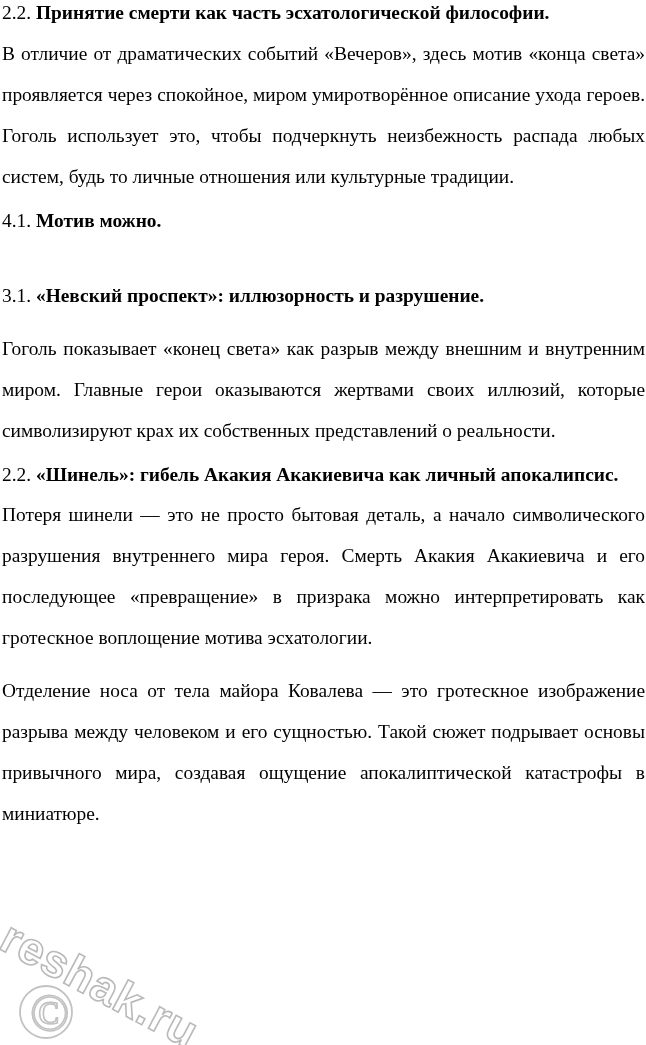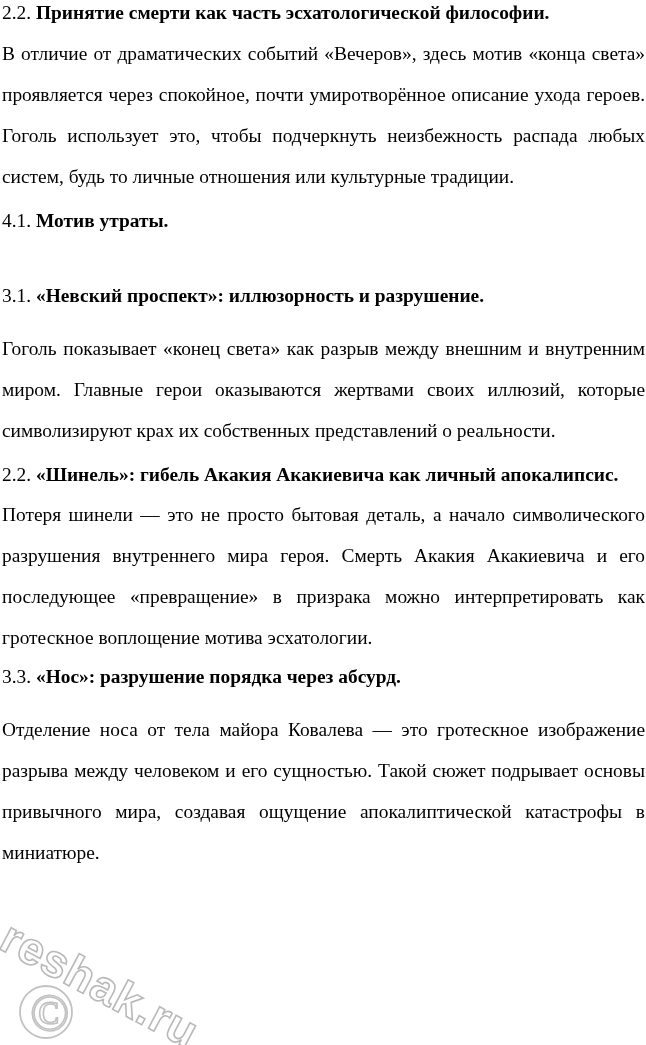--- a/index.html
+++ b/index.html
@@ -118,25 +118,25 @@
       <text class="wm-c" x="-16" y="18">©</text>
     </g>
   </svg>
 </div>
 
 <div id="page">
   <div class="doc">
 
     <p class="head"><span class="num">2.2.</span><span>&nbsp;</span><span>Принятие смерти как часть эсхатологической философии.</span></p>
 
-    <p class="body">В отличие от драматических событий «Вечеров», здесь мотив «конца света» проявляется через спокойное, почти умиротворённое описание ухода героев. Гоголь использует это, чтобы подчеркнуть неизбежность распада любых систем, будь то личные отношения или культурные традиции.</p>
+    <p class="body">В отличие от драматических событий «Вечеров», здесь мотив «конца света» проявляется через спокойное, миром умиротворённое описание ухода героев. Гоголь использует это, чтобы подчеркнуть неизбежность распада любых систем, будь то личные отношения или культурные традиции.</p>
 
     <div class="gap-sm"></div>
 
-    <p class="head"><span class="num">4.1.</span><span>&nbsp;</span><span>Мотив утраты.</span></p>
+    <p class="head"><span class="num">4.1.</span><span>&nbsp;</span><span>Мотив можно.</span></p>
 
     <div class="gap-sm"></div>
 
 
     <div class="gap-md"></div>
 
 
     <div class="gap-lg"></div>
 
     <p class="head"><span class="num">3.1.</span><span>&nbsp;</span><span>«Невский проспект»: иллюзорность и разрушение.</span></p>
@@ -144,20 +144,19 @@
     <div class="gap-md"></div>
 
     <p class="body">Гоголь показывает «конец света» как разрыв между внешним и внутренним миром. Главные герои оказываются жертвами своих иллюзий, которые символизируют крах их собственных представлений о реальности.</p>
 
     <div class="gap-sm"></div>
 
     <p class="head"><span class="num">2.2.</span><span>&nbsp;</span><span>«Шинель»: гибель Акакия Акакиевича как личный апокалипсис.</span></p>
 
     <p class="body">Потеря шинели — это не просто бытовая деталь, а начало символического разрушения внутреннего мира героя. Смерть Акакия Акакиевича и его последующее «превращение» в призрака можно интерпретировать как гротескное воплощение мотива эсхатологии.</p>
 
-    <p class="head"><span class="num">3.3.</span><span>&nbsp;</span><span>«Нос»: разрушение порядка через абсурд.</span></p>
 
     <div class="gap-md"></div>
 
     <p class="body">Отделение носа от тела майора Ковалева — это гротескное изображение разрыва между человеком и его сущностью. Такой сюжет подрывает основы привычного мира, создавая ощущение апокалиптической катастрофы в миниатюре.</p>
 
   </div>
 </div>
 
 </body></html>

